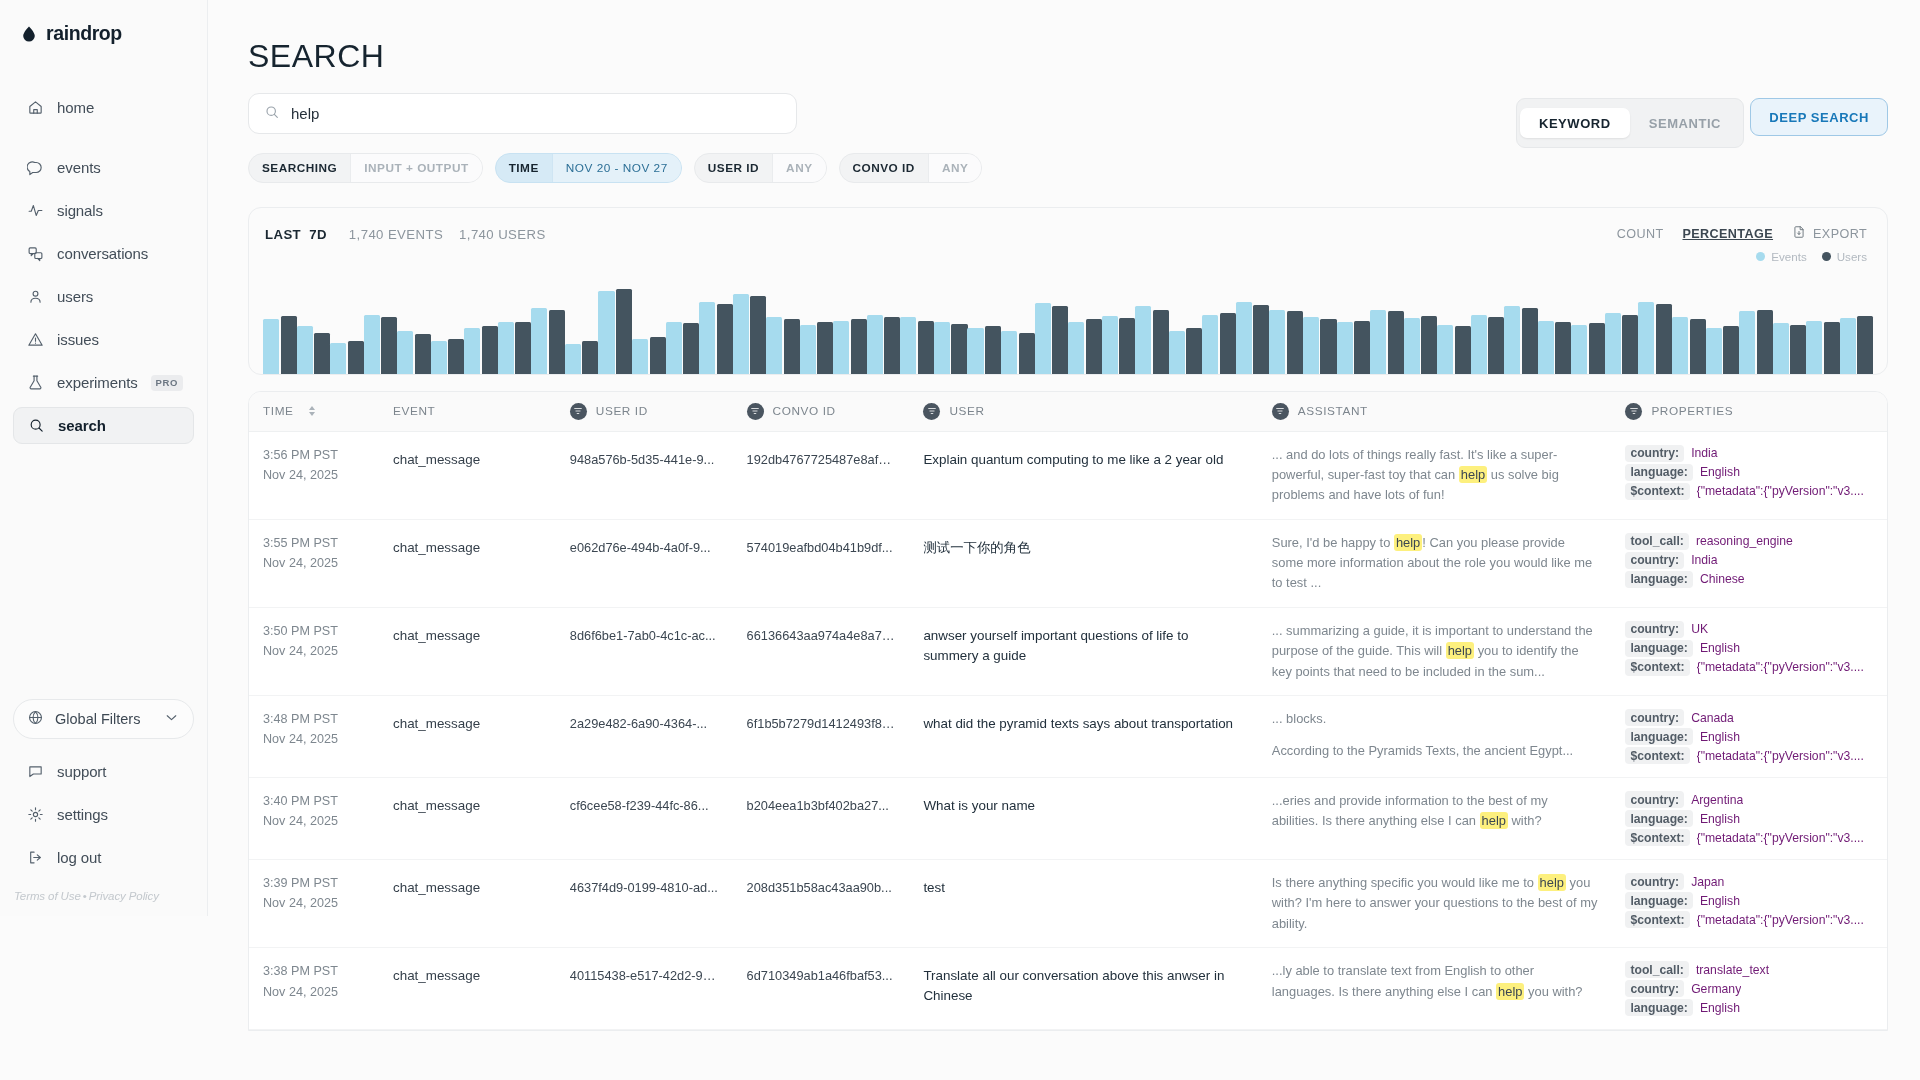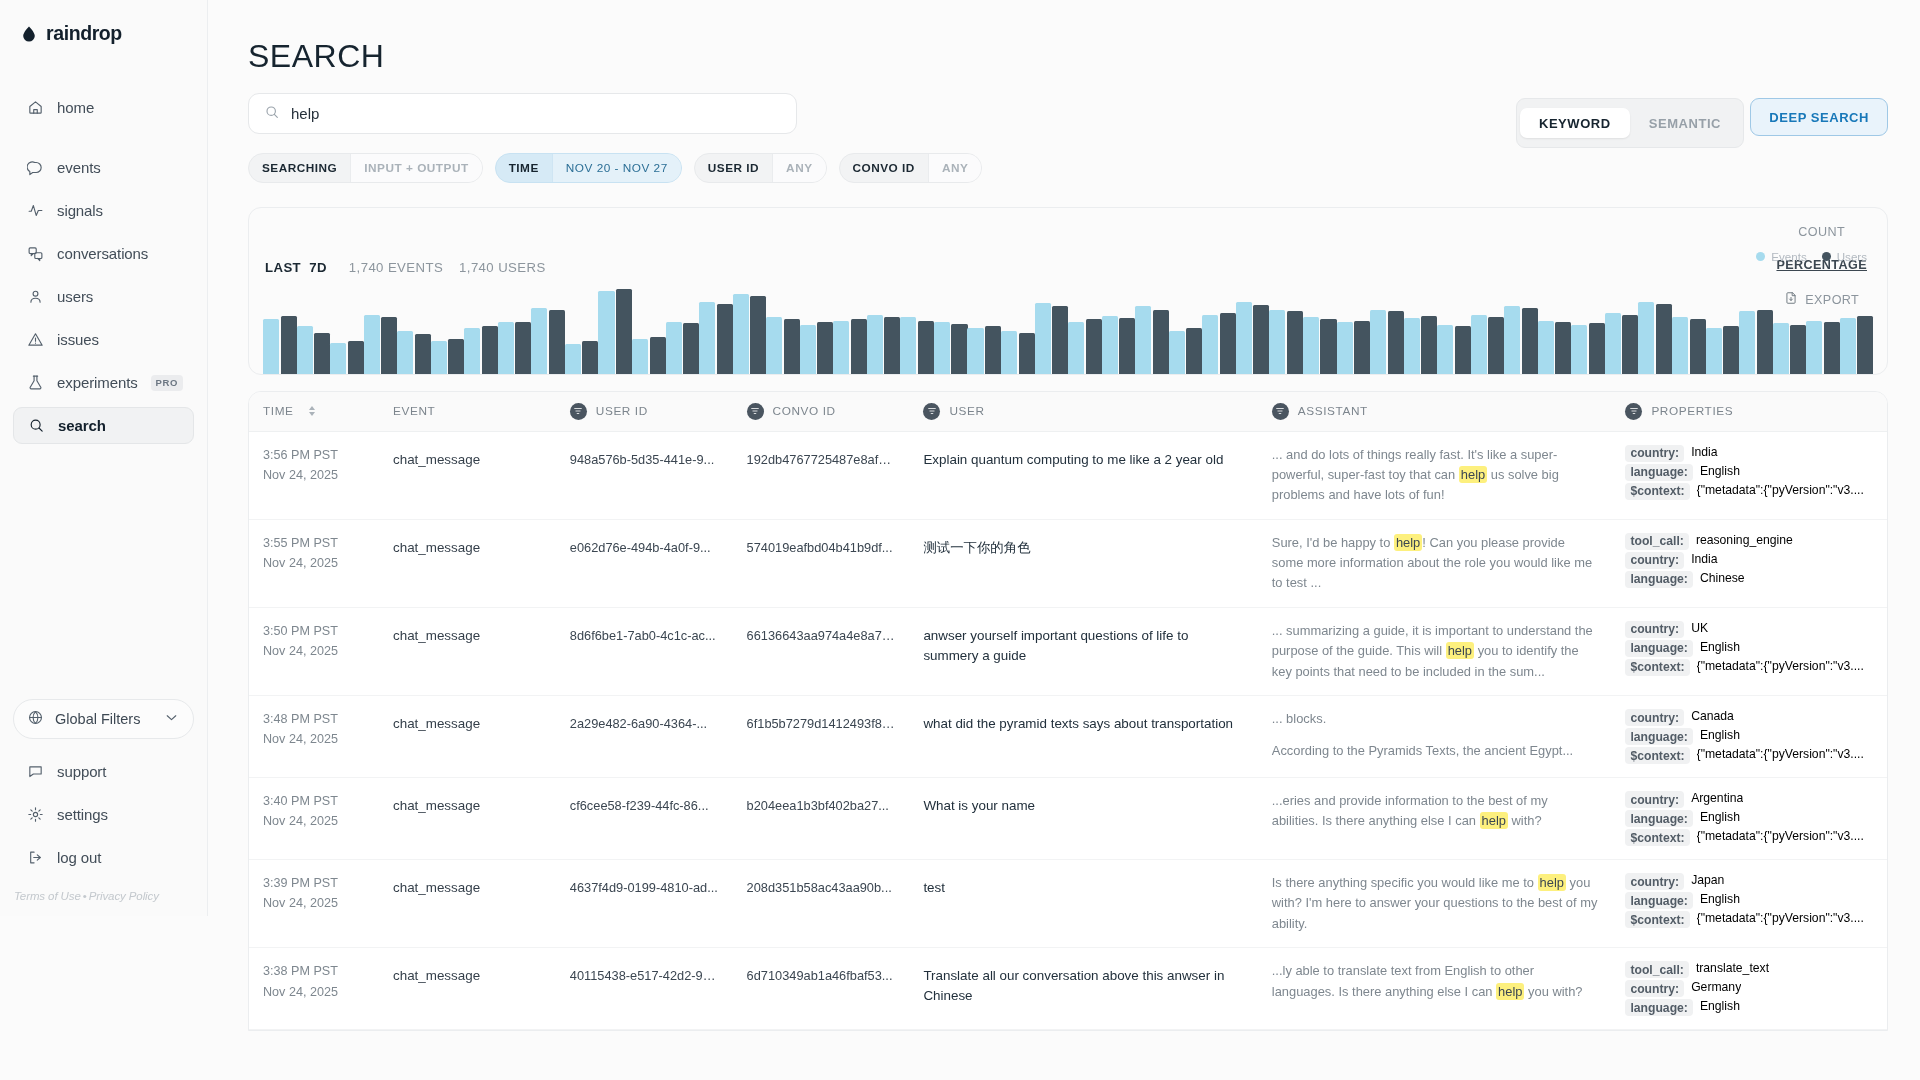--- a/index.html
+++ b/index.html
@@ -121,21 +121,21 @@
 
   
   .panel {
     margin: 24px 32px 0 40px; background: #fbfbfb;
     border: 1px solid #ebedef; border-radius: 13px;
     height: 168px; position: relative; overflow: hidden;
   }
   .panel-head { display: flex; align-items: center; padding: 17px 20px 0 16px; }
   .stat-last { font-size: 13.2px; font-weight: 700; letter-spacing: 0.4px; color: #1b2832; }
   .stat-txt { font-size: 13.2px; letter-spacing: 0.4px; color: #8c959d; margin-left: 22px; }
-  .panel-head-right { margin-left: auto; display: flex; align-items: center; gap: 19px; flex-direction: column; }
+  .panel-head-right { margin-left: auto; display: flex; align-items: center; gap: 19px; }
   .ph-link { font-size: 12.6px; letter-spacing: 0.4px; color: #8c959d; cursor: pointer; }
   .ph-link.active { color: #3c4751; text-decoration: underline; font-weight: 600; }
   .ph-export { display: flex; align-items: center; gap: 7px; cursor: pointer; }
   .ph-export svg { width: 14px; height: 14px; stroke: #6b747c; stroke-width: 1.6; fill: none;
                    stroke-linecap: round; stroke-linejoin: round; }
   .legend { position: absolute; top: 42px; right: 20px; display: flex; gap: 15px; align-items: center; }
   .legend span { font-size: 11.6px; color: #b2b9c0; display: flex; align-items: center; gap: 6px; }
   .legend i { width: 9px; height: 9px; border-radius: 50%; display: inline-block; }
 
   .chart { position: absolute; left: 14px; right: 14px; bottom: 0; height: 92px;
@@ -167,23 +167,23 @@
   tbody td { border-bottom: 1px solid #f2f3f4; padding: 13px 14px; vertical-align: top; }
   .time-cell { font-size: 12.6px; color: #7e878f; line-height: 1.62; white-space: nowrap; }
   .event-cell { font-size: 13.4px; color: #343f4a; padding-top: 20px !important; }
   .id-cell { font-size: 12.8px; color: #3b4651; padding-top: 20px !important;
              overflow: hidden; text-overflow: ellipsis; white-space: nowrap; }
   .user-cell { font-size: 13.4px; color: #22303c; line-height: 1.5; padding-top: 18px !important; }
   .asst-cell { font-size: 12.9px; color: #7e878f; line-height: 1.58; }
   .asst-cell p + p { margin-top: 12px; }
   mark { background: #fdf07e; color: #3b4651; border-radius: 3px; padding: 1px 2px; }
   .props { display: flex; flex-direction: column; gap: 2px; }
-  .prop { display: flex; align-items: flex-start; gap: 7px; font-size: 12.2px; white-space: nowrap; }
+  .prop { display: flex; align-items: center; gap: 7px; font-size: 12.2px; white-space: nowrap; }
   .prop .pk { background: #f0f1f2; color: #525c66; border-radius: 4px; padding: 1.5px 5px; font-weight: 600; }
-  .prop .pv { color: #000000; overflow: hidden; text-overflow: ellipsis; }
+  .prop .pv { color: #701a75; overflow: hidden; text-overflow: ellipsis; }
 </style>
 </head>
 <body>
 
 <div class="app">
 
   <aside class="sidebar">
     <div class="brand">
       <span class="brand-mark">
         <svg viewBox="0 0 18 18" width="18" height="18">

